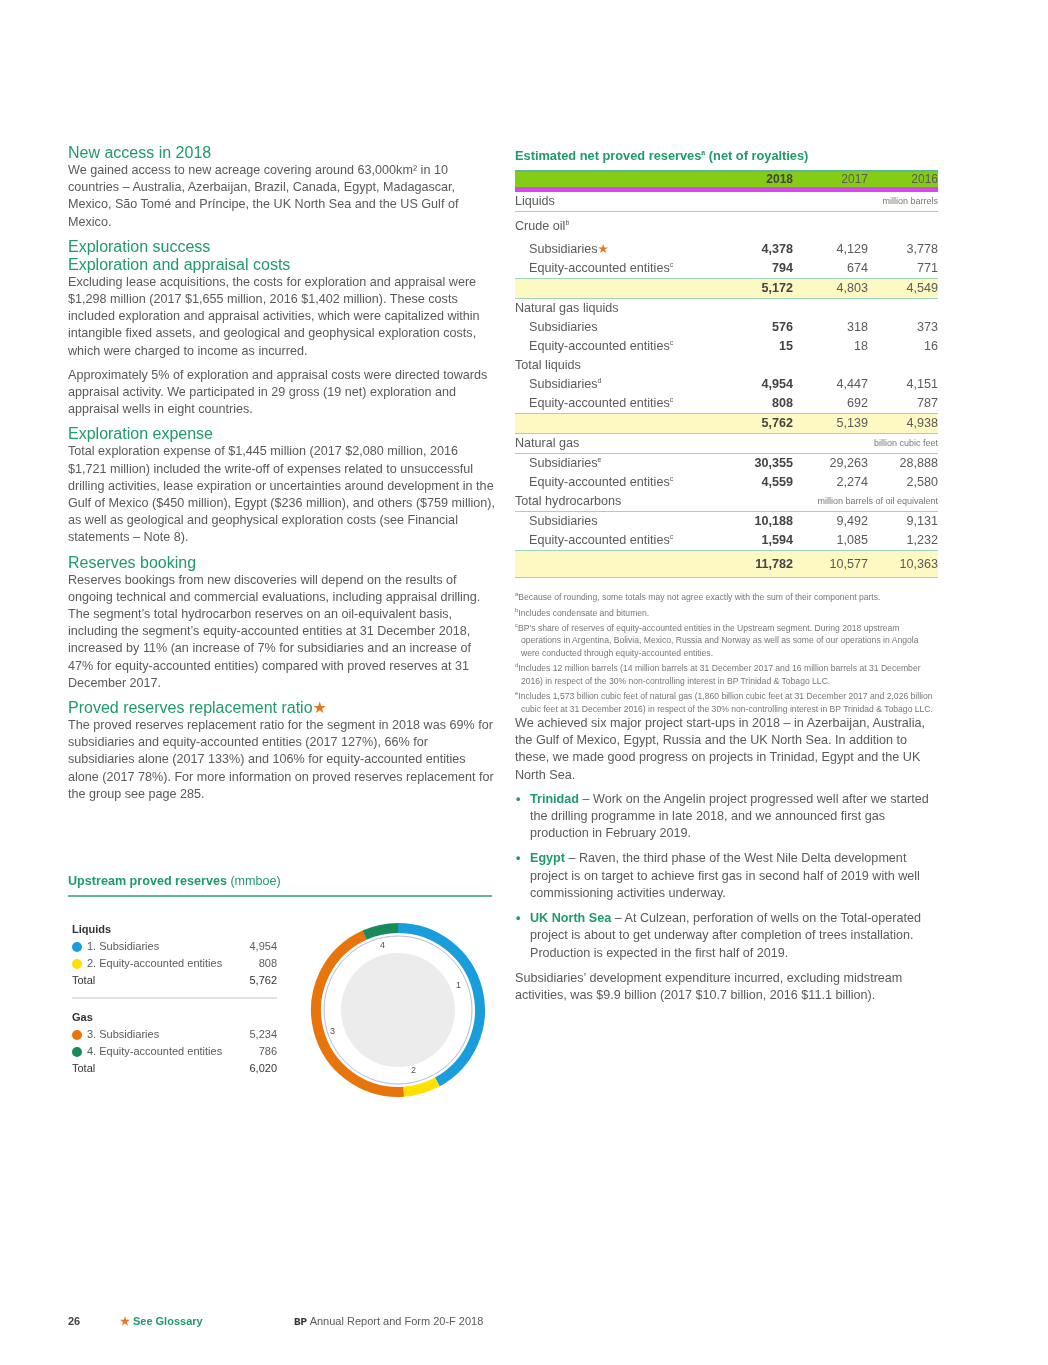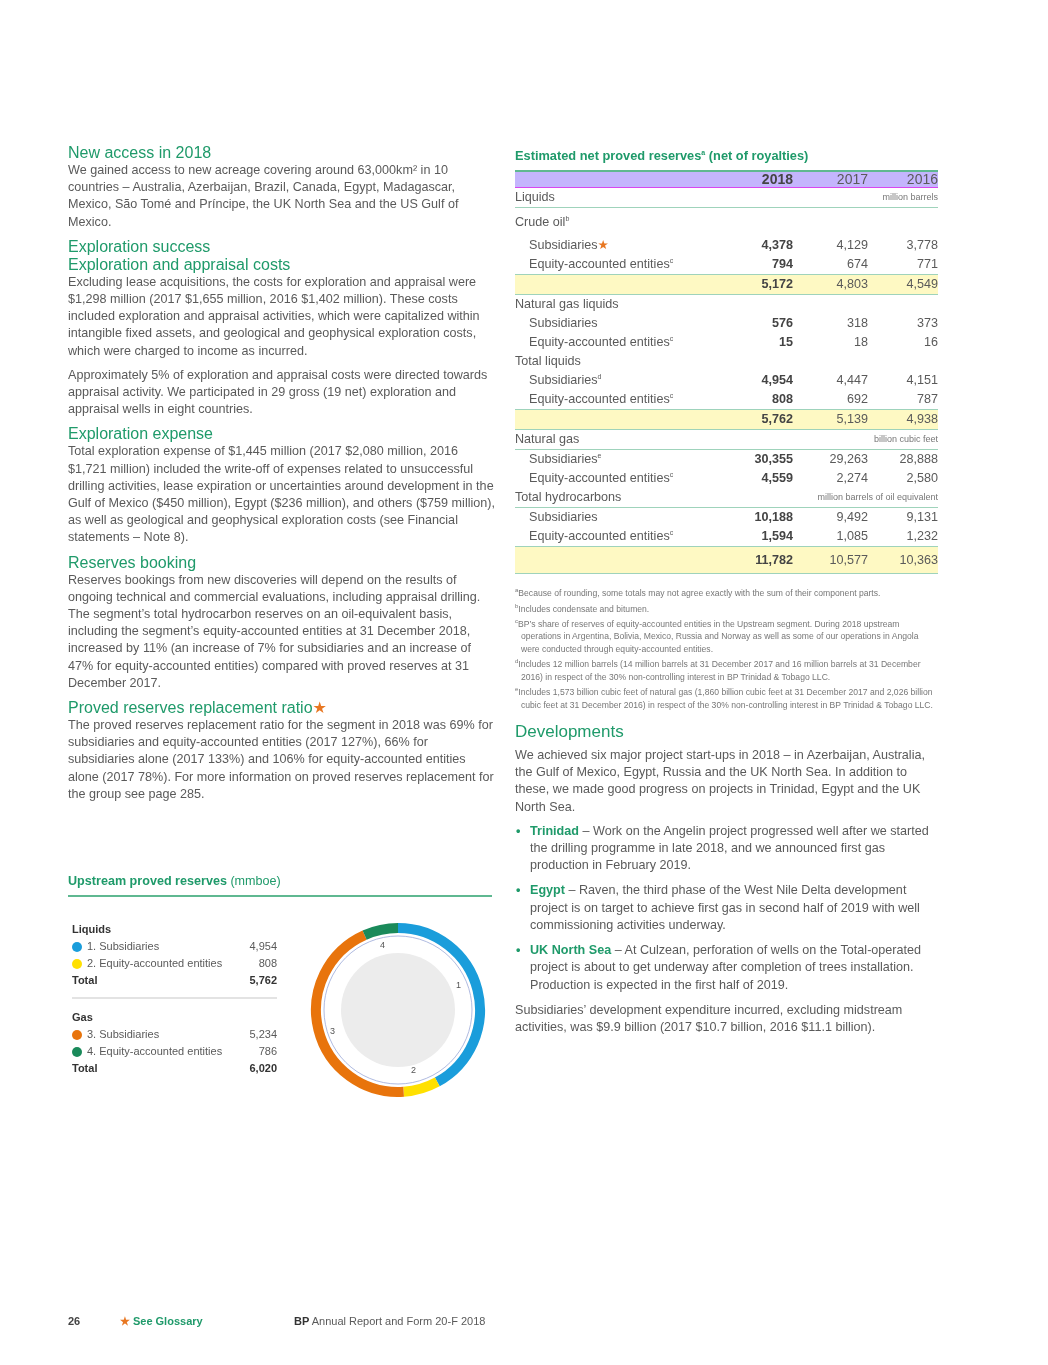--- a/index.html
+++ b/index.html
@@ -9,21 +9,21 @@
   .heading { color: #1f9a6a; font-size: 16px; line-height: 18px; margin: 0; font-weight: normal; }
   .para { font-size: 12.6px; line-height: 17.2px; margin: 0 0 7px 0; color: #5a5a5a; }
   .star { color: #e87722; }
   .sect { margin-bottom: 0; }
 
   
   .tbl-title { color: #1f9a6a; font-weight: bold; font-size: 12.8px; line-height: 18px; margin: 0 0 5px 0; }
   .tbl-title sup { font-size: 7px; font-weight: bold; }
   table.res { width: 423px; border-collapse: collapse; font-size: 12.6px; color: #5a5a5a; }
   table.res td { padding: 0; height: 19px; line-height: 19px; }
-  table.res tr.hdr td { background: #c4b5fd; border-top: 2px solid #5fb891; border-bottom: 1px solid #d946ef; height: 15px; line-height: 15px; font-size: 14px; }
+  table.res tr.hdr td { background: #84cc16; border-top: 2px solid #5fb891; border-bottom: 5px solid #d946ef; height: 15px; line-height: 15px; font-size: 12px; }
   table.res td.lbl.sub { padding-left: 14px; }
   table.res td.num { text-align: right; width: 70px; }
   table.res td.n18 { font-weight: bold; color: #444; width: 95px; }
   table.res td.n17 { width: 75px; }
   table.res tr.unit td { border-bottom: 1px solid #9fd3bb; }
   table.res tr.total td { background: #fef9c3; border-top: 1px solid #9fd3bb; border-bottom: 1px solid #9fd3bb; }
   table.res tr.total.last td { height: 22px; line-height: 26px; border-bottom: 1px solid #9fd3bb; }
   .unit-label { font-size: 9px; text-align: right; color: #777; }
   sup.fn { font-size: 7px; vertical-align: super; line-height: 0; }
 
@@ -39,30 +39,30 @@
 
   
   .chart-title { position: absolute; left: 68px; top: 873px; width: 424px; font-size: 12.6px; line-height: 17px; border-bottom: 2px solid #5fb891; padding-bottom: 5px; }
   .chart-title b { color: #1f9a6a; }
   .chart-title span.u { color: #1f9a6a; }
   .legend { position: absolute; left: 72px; top: 921px; width: 205px; font-size: 11px; color: #5a5a5a; }
   .legend .grp-title { font-weight: bold; color: #333; line-height: 17px; }
   .legend .row { display: flex; justify-content: space-between; line-height: 17px; }
   .legend .row .l { display: flex; align-items: center; }
   .legend .dot { display: inline-block; width: 10px; height: 10px; border-radius: 50%; margin-right: 5px; }
-  .legend .total { font-weight: bold; color: #333; }
+  .legend .total { font-weight: normal; color: #333; }
   .legend .divider { height: 2px; background: #e3e3e3; margin: 8px 0 10px 0; }
   .donut { position: absolute; left: 308px; top: 920px; width: 180px; height: 180px; }
 
   
   .footer { position: absolute; top: 1315px; left: 68px; width: 440px; font-size: 11px; color: #5a5a5a; }
   .footer .pg { position: absolute; left: 0; font-weight: bold; color: #444; }
   .footer .gl { position: absolute; left: 52px; font-weight: bold; color: #1f9a6a; }
   .footer .rp { position: absolute; left: 226px; }
-  .footer .rp b { color: #333; }
+  .footer .rp b { color: #333; font-family: Liberation Mono, monospace; }
 </style>
 </head>
 <body>
 
 <div class="col-left">
   <div class="sect">
     <h3 class="heading">New access in 2018</h3>
     <p class="para">We gained access to new acreage covering around 63,000km² in 10 countries – Australia, Azerbaijan, Brazil, Canada, Egypt, Madagascar, Mexico, São Tomé and Príncipe, the UK North Sea and the US Gulf of Mexico.</p>
   </div>
   <div class="sect">
@@ -266,21 +266,20 @@
     </table>
 
   <div class="footnotes">
     <p class="footnote"><sup>a</sup><span>Because of rounding, some totals may not agree exactly with the sum of their component parts.</span></p>
     <p class="footnote"><sup>b</sup><span>Includes condensate and bitumen.</span></p>
     <p class="footnote"><sup>c</sup><span>BP’s share of reserves of equity-accounted entities in the Upstream segment. During 2018 upstream operations in Argentina, Bolivia, Mexico, Russia and Norway as well as some of our operations in Angola were conducted through equity-accounted entities.</span></p>
     <p class="footnote"><sup>d</sup><span>Includes 12 million barrels (14 million barrels at 31 December 2017 and 16 million barrels at 31 December 2016) in respect of the 30% non-controlling interest in BP Trinidad &amp; Tobago LLC.</span></p>
     <p class="footnote"><sup>e</sup><span>Includes 1,573 billion cubic feet of natural gas (1,860 billion cubic feet at 31 December 2017 and 2,026 billion cubic feet at 31 December 2016) in respect of the 30% non-controlling interest in BP Trinidad &amp; Tobago LLC.</span></p>
   </div>
 
-  <h2 class="dev-title">Developments</h2>
   <p class="para">We achieved six major project start-ups in 2018 – in Azerbaijan, Australia, the Gulf of Mexico, Egypt, Russia and the UK North Sea. In addition to these, we made good progress on projects in Trinidad, Egypt and the UK North Sea.</p>
   <ul class="bullets">
     <li><span class="dot">•</span><b>Trinidad</b><span> – Work on the Angelin project progressed well after we started the drilling programme in late 2018, and we announced first gas production in February 2019.</span></li>
     <li><span class="dot">•</span><b>Egypt</b><span> – Raven, the third phase of the West Nile Delta development project is on target to achieve first gas in second half of 2019 with well commissioning activities underway.</span></li>
     <li><span class="dot">•</span><b>UK North Sea</b><span> – At Culzean, perforation of wells on the Total-operated project is about to get underway after completion of trees installation. Production is expected in the first half of 2019.</span></li>
   </ul>
   <p class="para">Subsidiaries’ development expenditure incurred, excluding midstream activities, was $9.9 billion (2017 $10.7 billion, 2016 $11.1 billion).</p>
 </div>
 
 <div class="footer">

